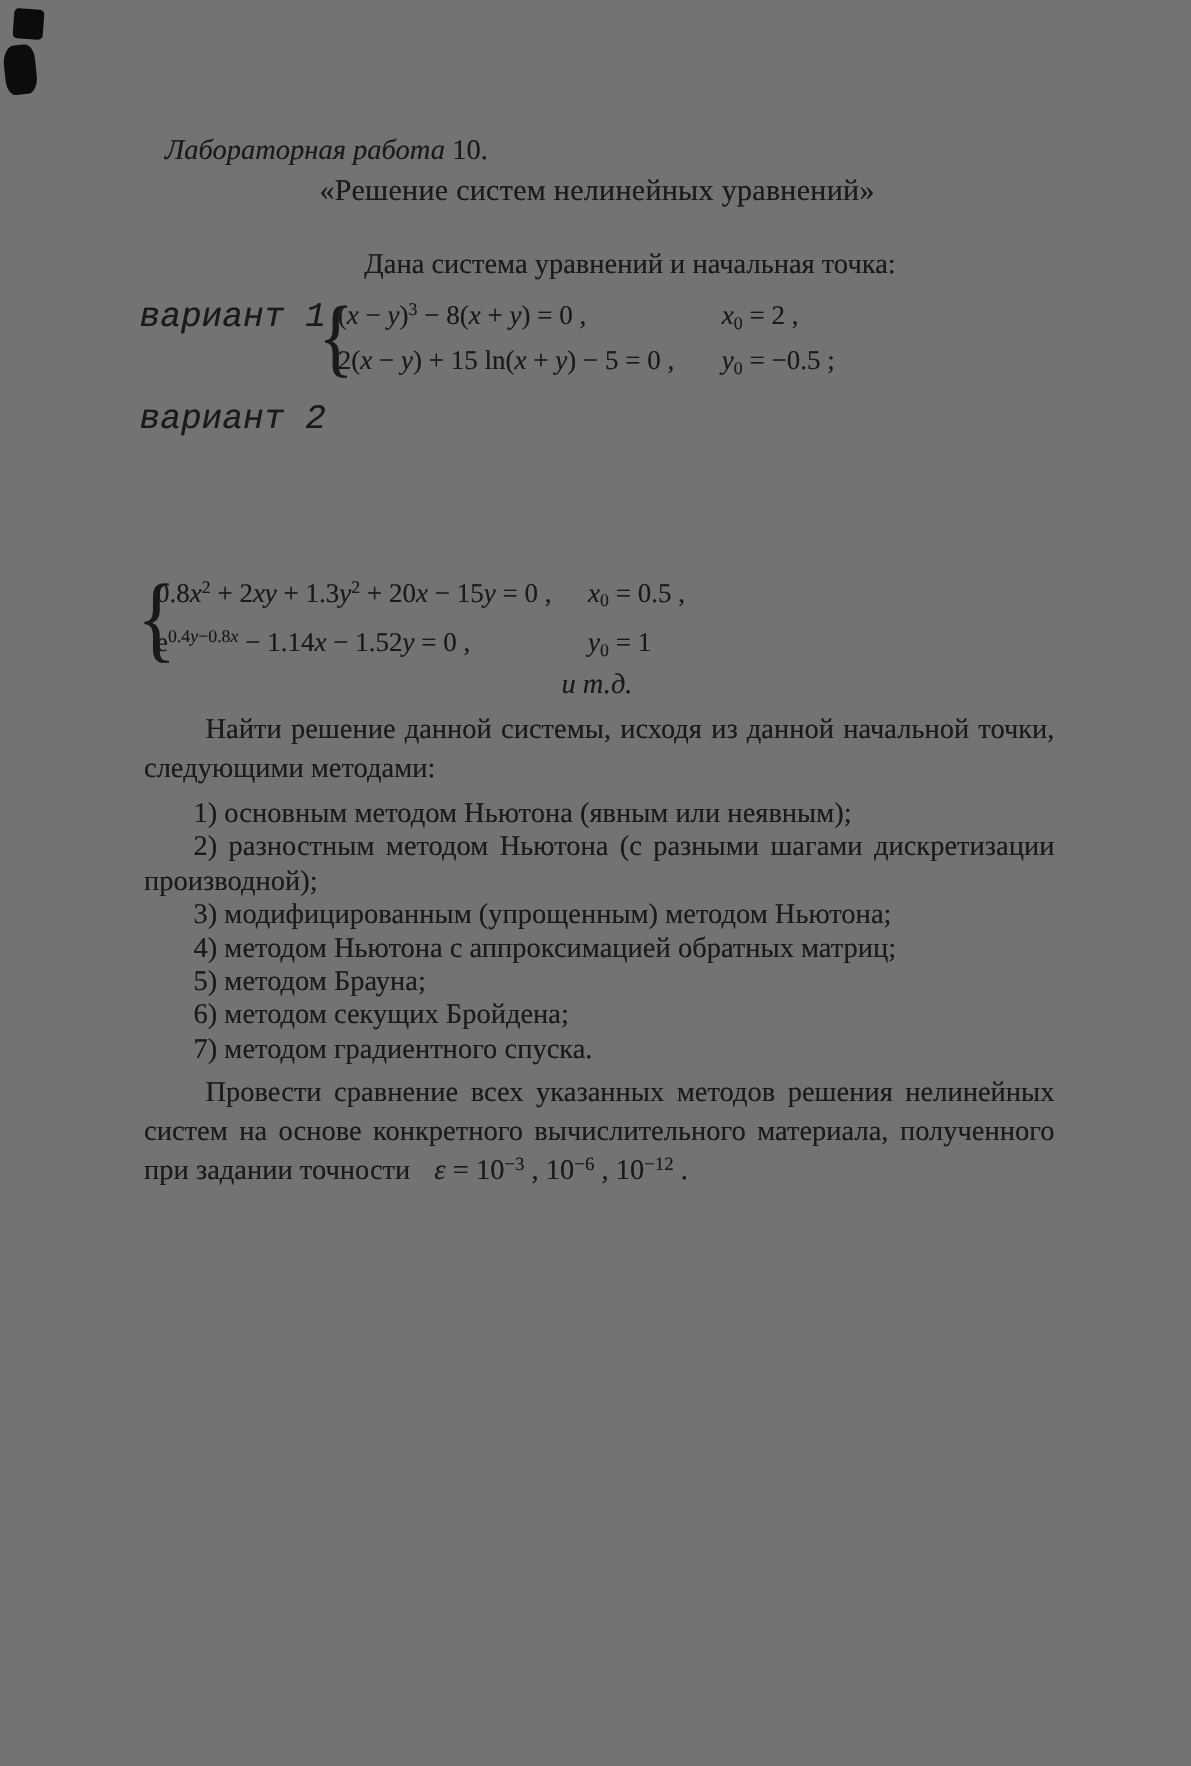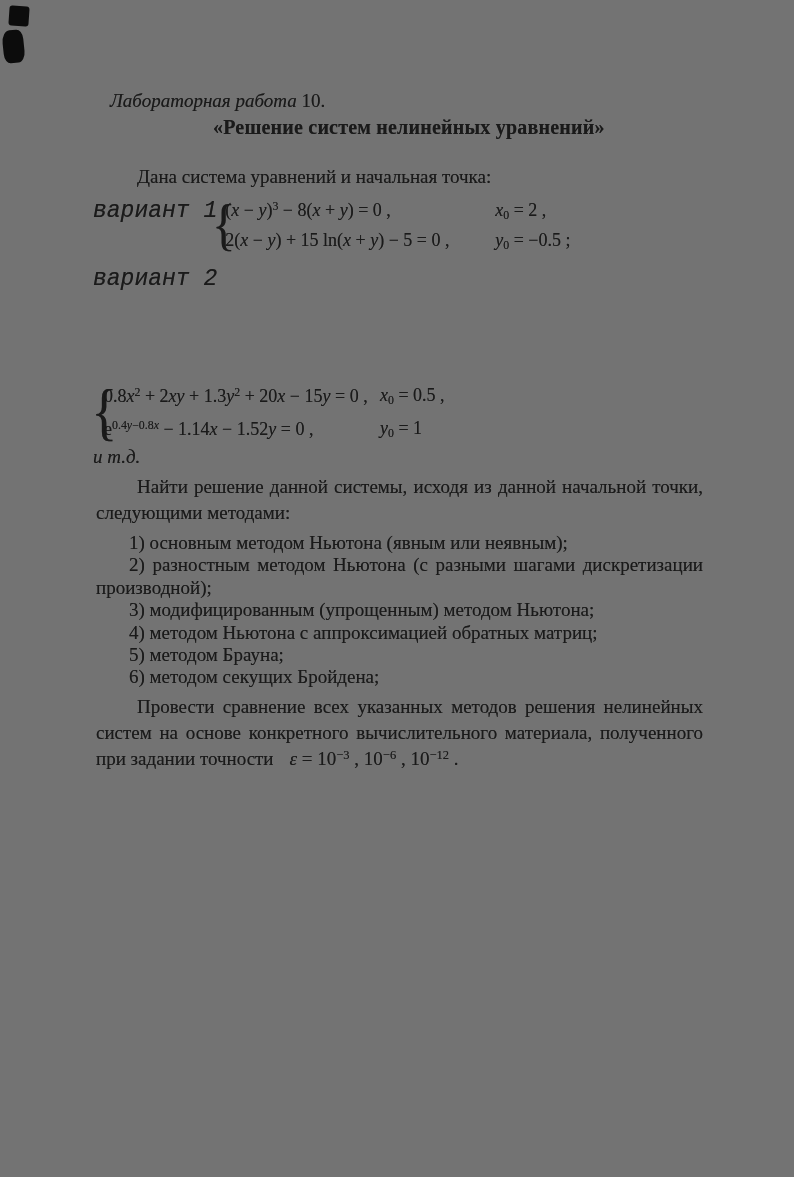--- a/index.html
+++ b/index.html
@@ -16,56 +16,56 @@
     font-size:19px;line-height:26px;
     text-shadow:0 0 0.4px rgba(20,20,20,0.55);
   }
   
   .mark{position:absolute;background:#0c0c0c;}
   .mark-1{left:9px;top:6px;width:20px;height:20px;border-radius:3px;transform:rotate(4deg);}
   .mark-2{left:3px;top:30px;width:21px;height:33px;border-radius:38% 30% 34% 30%;transform:rotate(-6deg);}
 
   .title-line{margin-left:14px;font-size:19px;white-space:nowrap;}
   .ital{font-style:italic;}
-  .subtitle{margin-left:117px;margin-top:0;font-size:20px;font-weight:bold;letter-spacing:0.2px;white-space:nowrap;}
+  .subtitle{margin-left:117px;margin-top:0;font-size:20px;font-weight:normal;letter-spacing:0.2px;white-space:nowrap;}
 
   .para{margin:0;}
   .indent{text-indent:41px;}
   .jfull{text-align:justify;text-align-last:justify;}
 
-  .intro{margin-top:24px;}
+  .intro{margin-top:24px;text-align:center;}
 
   .variant{display:flex;align-items:flex-start;}
   .variant.v1{margin-top:5px;}
   .variant.v2{margin-top:8px;flex-direction:column;}
   .vlabel{flex:0 0 113px;margin-left:-3px;font-style:italic;font-size:23px;padding-top:3px;white-space:nowrap;font-family:Liberation Mono, monospace;}
   .vbody{position:relative;padding-left:8px;}
   .brace{
     position:absolute;left:-7px;top:50%;
     transform:translateY(-50%) scaleX(0.85);
     font-weight:400;line-height:1;
     font-family:"Liberation Serif",serif;
   }
   .v1 .brace{font-size:58px;}
   .v2 .brace{font-size:64px;}
   .eqrow{position:relative;white-space:nowrap;}
   .v1 .eqrow{height:30px;line-height:30px;}
   .v2 .eqrow{height:33px;line-height:33px;}
   .eq{font-size:18px;}
   .init{position:absolute;top:0;font-size:18px;white-space:nowrap;}
-  .v1 .init{left:270px;}
-  .v2 .init{left:276px;}
+  .v1 .init{left:256px;}
+  .v2 .init{left:288px;}
 
   .seg-t{font-style:normal;}
   .seg-i{font-style:italic;}
   .seg-sup{font-size:66%;position:relative;top:-0.48em;}
   .seg-si{font-size:66%;position:relative;top:-0.48em;font-style:italic;}
   .seg-sub{font-size:66%;position:relative;top:0.26em;}
 
-  .etc{margin-top:1px;margin-left:-3px;font-size:19px;line-height:22px;}
+  .etc{margin-top:1px;margin-left:-3px;font-size:19px;line-height:22px;text-align:center;}
 
   .task{margin-top:6px;}
   .methods{margin-top:6px;line-height:22.4px;}
   .m-line{margin:0;}
   .methods .indent{text-indent:33px;}
   .conclusion{margin-top:5px;}
   .math{margin-left:16px;white-space:nowrap;}
 </style>
 </head>
 <body>
@@ -123,20 +123,21 @@
     </div>
 
     <div class="methods">
       <p class="m-line indent">1) основным методом Ньютона (явным или неявным);</p>
       <p class="m-line indent jfull">2) разностным методом Ньютона (с разными шагами дискретизации</p>
       <p class="m-line">производной);</p>
       <p class="m-line indent">3) модифицированным (упрощенным) методом Ньютона;</p>
       <p class="m-line indent">4) методом Ньютона с аппроксимацией обратных матриц;</p>
       <p class="m-line indent">5) методом Брауна;</p>
       <p class="m-line indent">6) методом секущих Бройдена;</p>
+      <p class="m-line indent">7) методом градиентного спуска.</p>
     </div>
 
     <div class="conclusion">
       <p class="para indent jfull">Провести сравнение всех указанных методов решения нелинейных</p>
       <p class="para jfull">систем на основе конкретного вычислительного материала, полученного</p>
       <p class="para">
         <span>при задании точности</span><span class="math"><span class="seg-i">ε</span><span class="seg-t"> = 10</span><span class="seg-sup">−3</span><span class="seg-t"> , 10</span><span class="seg-sup">−6</span><span class="seg-t"> , 10</span><span class="seg-sup">−12</span><span class="seg-t"> .</span></span>
       </p>
     </div>
 

